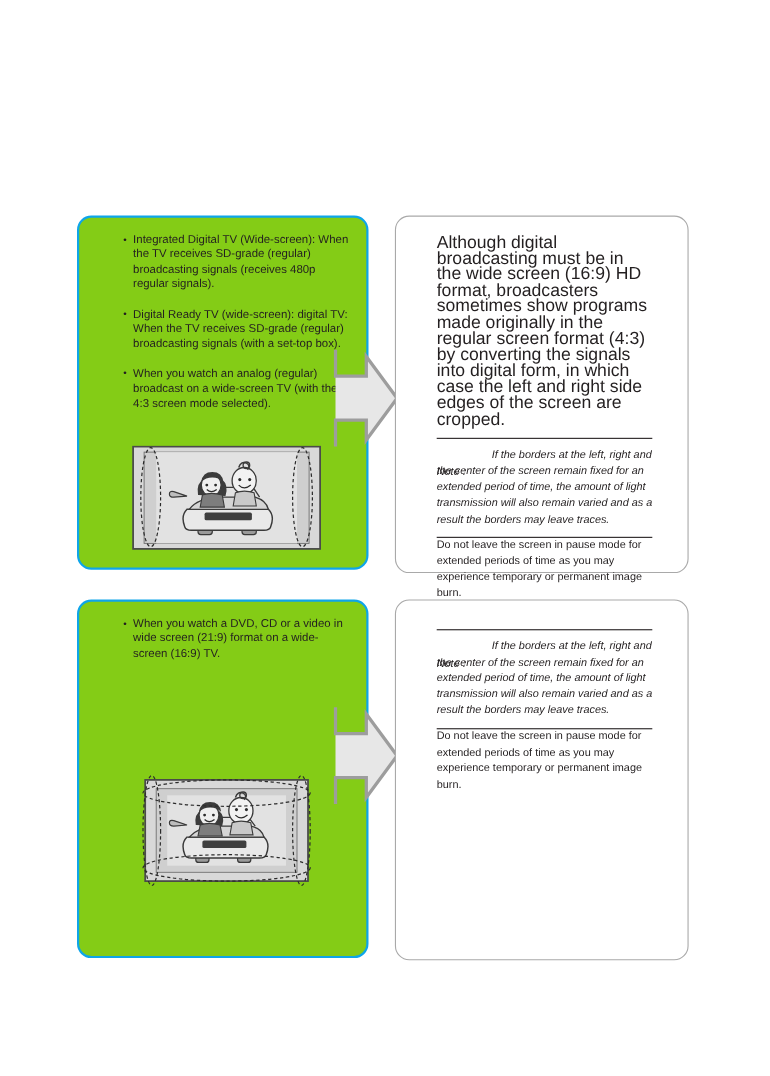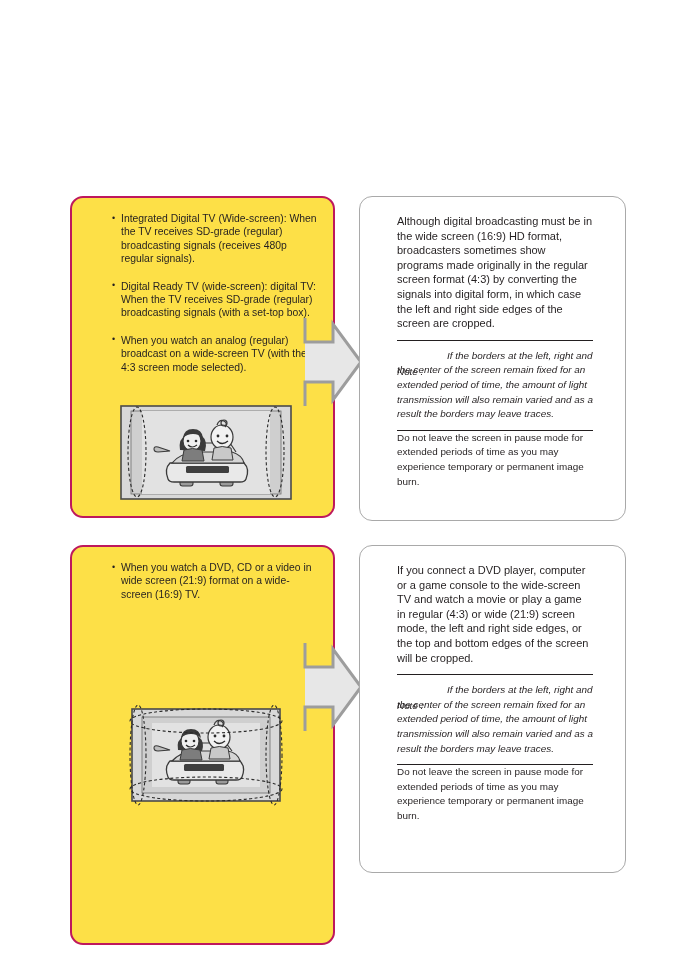--- a/index.html
+++ b/index.html
@@ -31,27 +31,27 @@
   }
   .block.block-1 { top: 196px; height: 325px; }
   .block.block-2 { top: 545px; height: 330px; }
 
   
   .left-panel {
     position: absolute;
     left: 70px;
     top: 0;
     width: 265px;
-    background: #fde047;
-    border: 2px solid #be185d;
+    background: #84cc16;
+    border: 2px solid #0ea5e9;
     border-radius: 13px;
     box-sizing: border-box;
   }
   .block-1 .left-panel { height: 322px; }
-  .block-2 .left-panel { height: 400px; }
+  .block-2 .left-panel { height: 326px; }
 
   .bullets {
     position: absolute;
     left: 40px;
     top: 14px;
     width: 205px;
   }
   .bullet {
     position: relative;
     padding-left: 9px;
@@ -102,21 +102,21 @@
   .block-1 .right-panel { height: 325px; }
   .block-2 .right-panel { height: 328px; }
 
   .rp-inner {
     position: absolute;
     left: 37px;
     top: 17px;
     width: 196px;
   }
   .rp-para {
-    font-size: 11px;
+    font-size: 16px;
     line-height: 14.6px;
     color: #231f20;
   }
   .rule {
     border: 0;
     border-top: 1.4px solid #231f20;
     margin: 9px 0 0 0;
     width: 196px;
   }
   .note {
@@ -284,21 +284,20 @@
     </div>
 
     <div class="arrow">
       <svg viewBox="0 0 60 92" xmlns="http://www.w3.org/2000/svg">
         <path d="M2 2 L2 26 L30 26 L30 8 L58 46 L30 84 L30 66 L2 66 L2 90" fill="#e7e7e7" stroke="#9d9d9d" stroke-width="3" stroke-linejoin="miter" stroke-linecap="butt"></path>
       </svg>
     </div>
 
     <div class="right-panel">
       <div class="rp-inner">
-        <div class="rp-para">If you connect a DVD player, computer or a game console to the wide-screen TV and watch a movie or play a game in regular (4:3) or wide (21:9) screen mode, the left and right side edges, or the top and bottom edges of the screen will be cropped.</div>
         <hr class="rule">
         <div class="note">
           <span class="note-label">Note :</span>
           <span class="note-body">If the borders at the left, right and the center of the screen remain fixed for an extended period of time, the amount of light transmission will also remain varied and as a result the borders may leave traces.</span>
         </div>
         <hr class="rule-b">
         <div class="tail">Do not leave the screen in pause mode for extended periods of time as you may experience temporary or permanent image burn.</div>
       </div>
     </div>
   </div>

